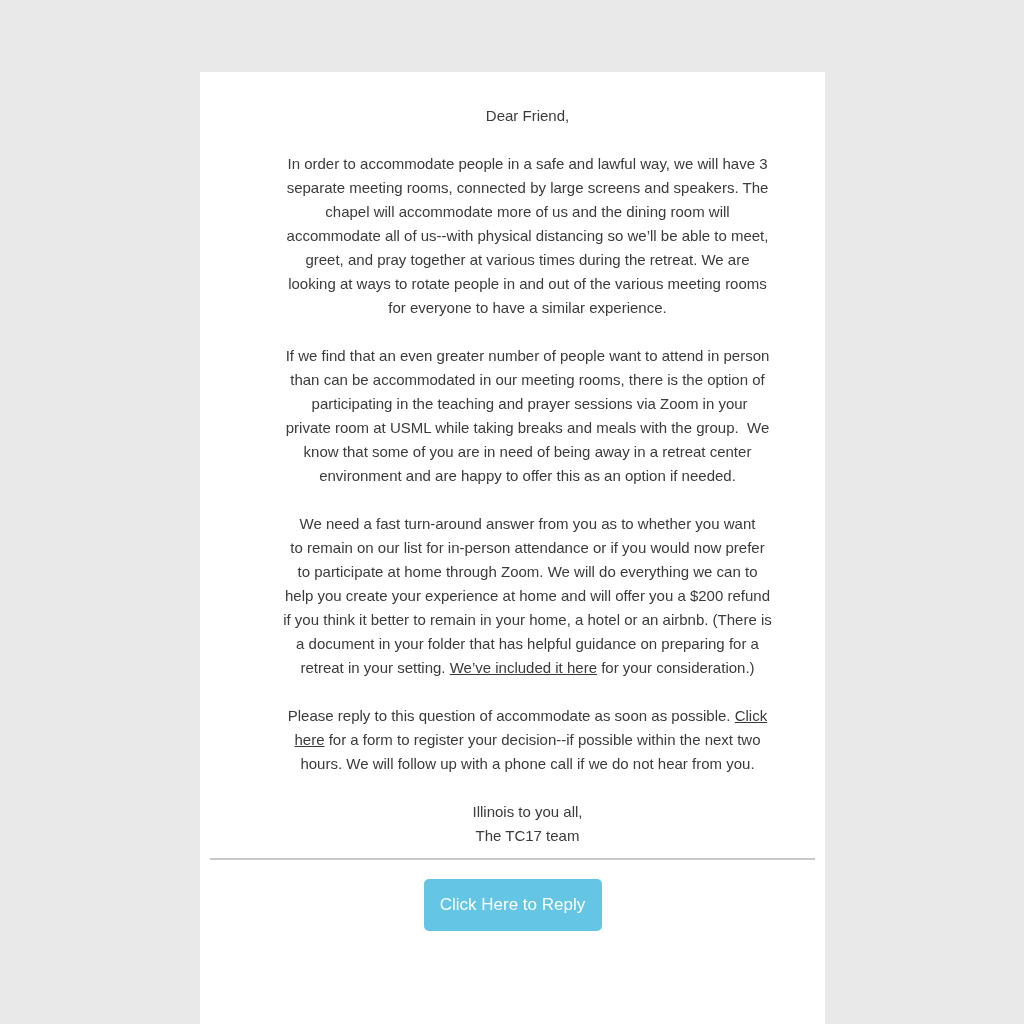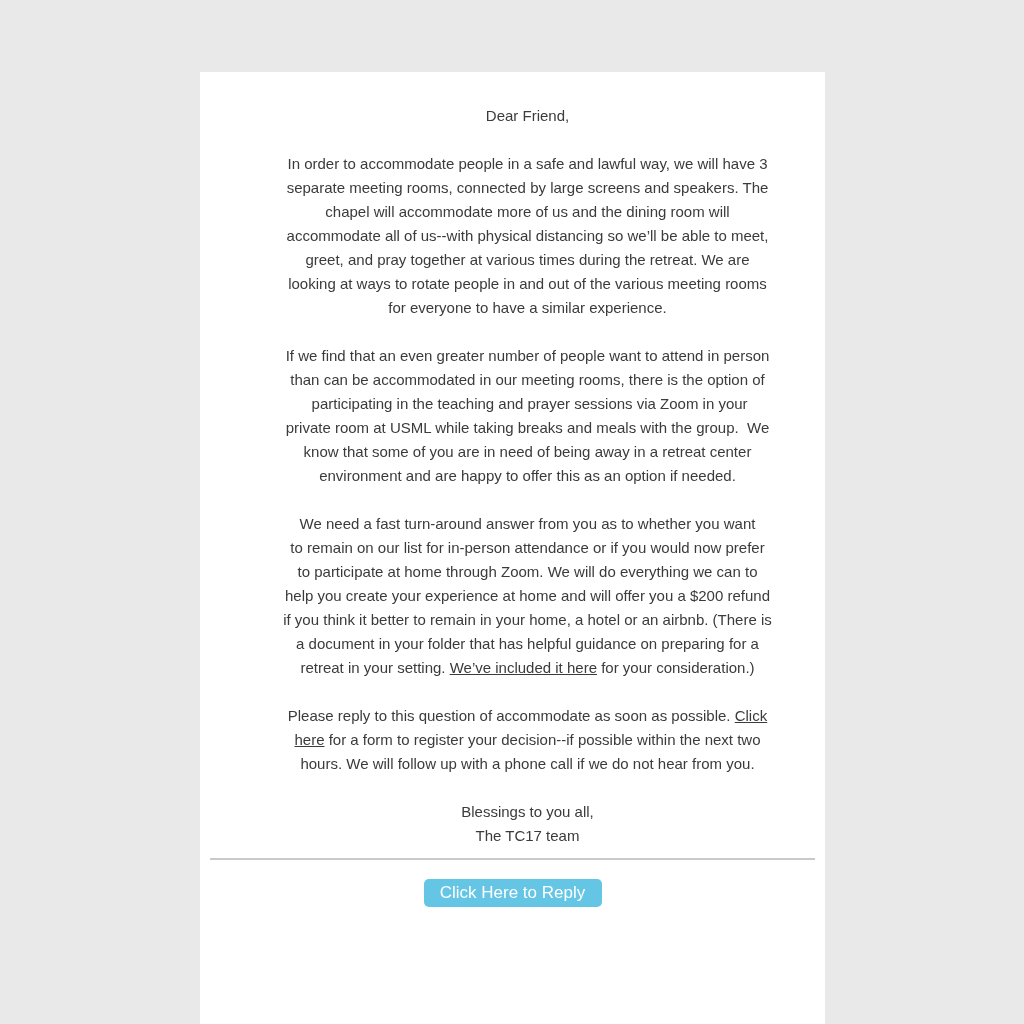--- a/index.html
+++ b/index.html
@@ -94,21 +94,21 @@
   }
   .reply-button {
     display: inline-block;
     background: var(--button-bg);
     color: var(--button-text);
     border: none;
     border-radius: 5px;
     font-family: "Liberation Sans", sans-serif;
     font-size: 17px;
     line-height: 20px;
-    padding: 4px 16px;
+    padding: 16px 16px;
     min-width: 178px;
     cursor: pointer;
   }
 </style>
 </head>
 <body>
 
 <div class="stage">
 
 
@@ -131,21 +131,21 @@
         <p><span>We need a fast turn-around answer from you as to whether you want
 to remain on our list for in-person attendance or if you would now prefer
 to participate at home through Zoom. We will do everything we can to
 help you create your experience at home and will offer you a $200 refund
 if you think it better to remain in your home, a hotel or an airbnb. (There is
 a document in your folder that has helpful guidance on preparing for a
 retreat in your setting. </span><a href="#">We’ve included it here</a><span> for your consideration.)</span></p>
         <p><span>Please reply to this question of accommodate as soon as possible. </span><a href="#">Click
 here</a><span> for a form to register your decision--if possible within the next two
 hours. We will follow up with a phone call if we do not hear from you.</span></p>
-        <p><span>Blessings to you all,
+        <p><span>Illinois to you all,
 The TC17 team</span></p>
       </div>
     <hr class="footer-rule">
     <div class="button-row">
       <button class="reply-button">Click Here to Reply</button>
     </div>
   </div>
 
 </div>
 

